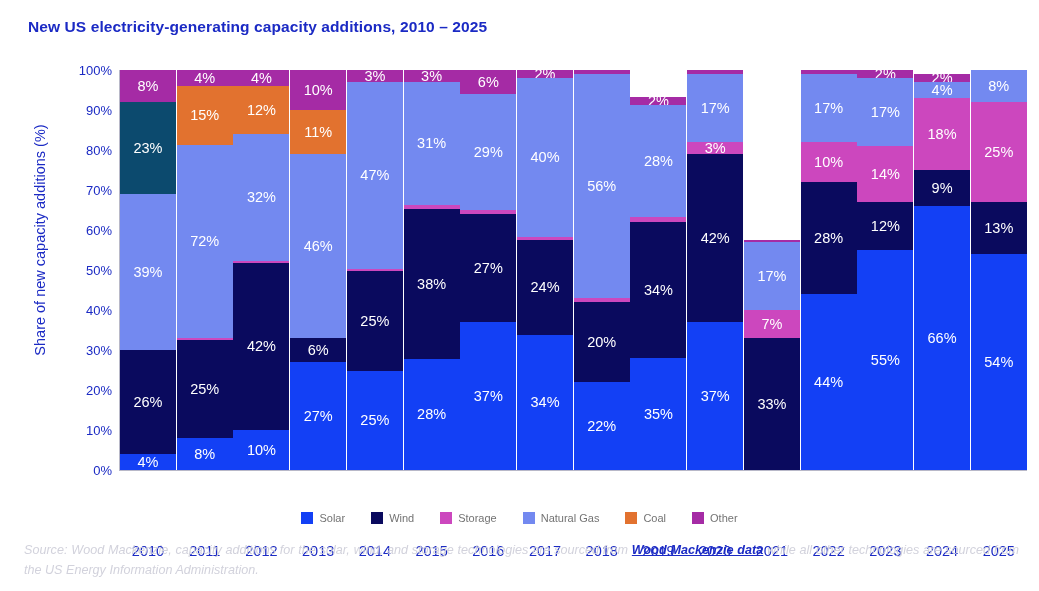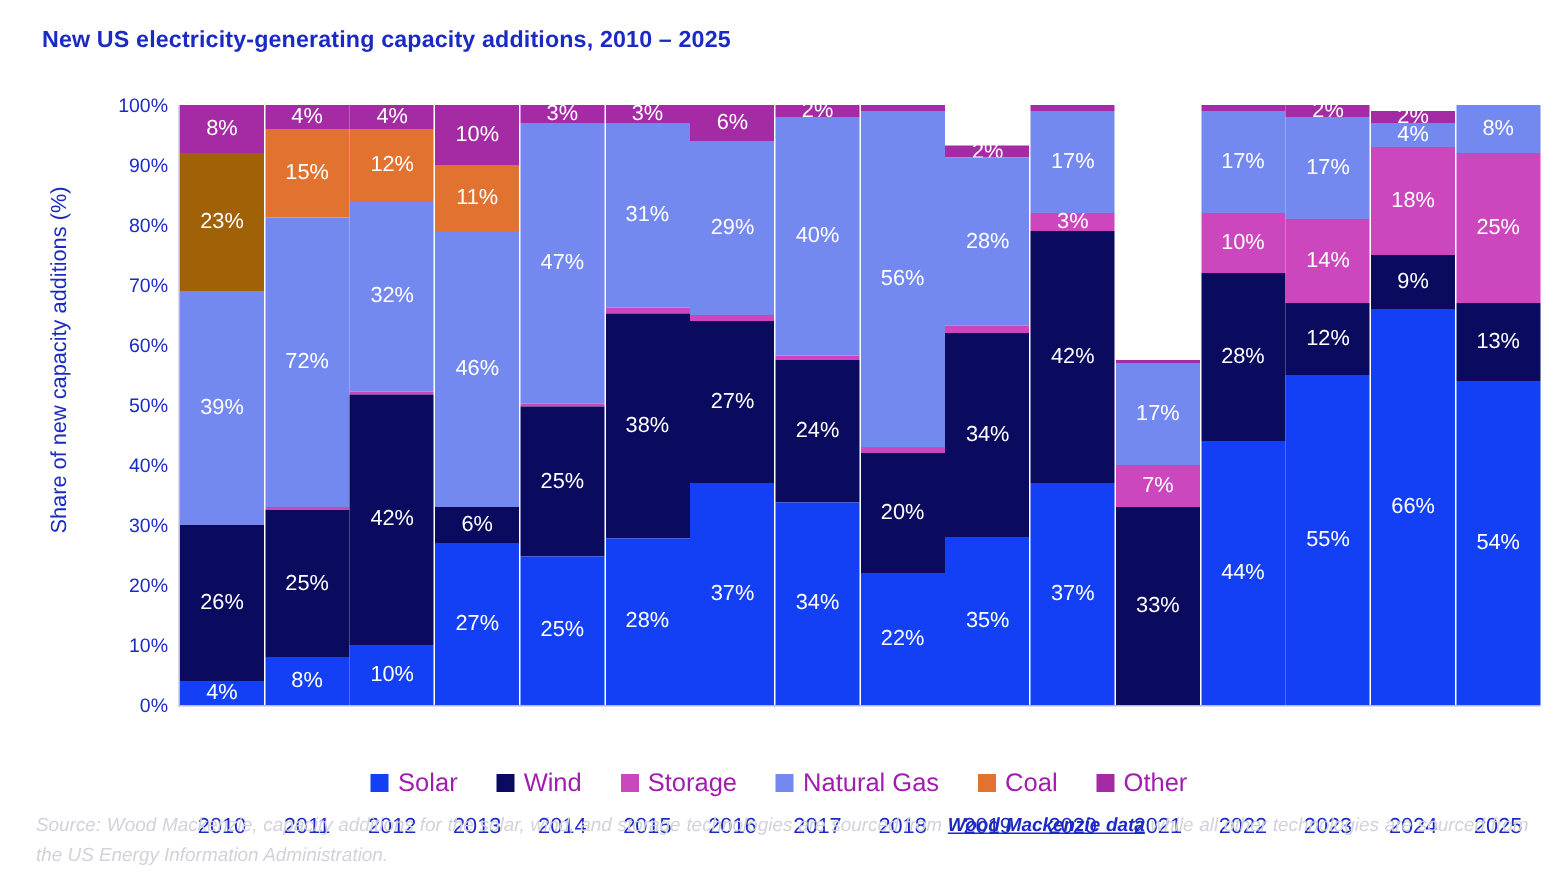--- a/index.html
+++ b/index.html
@@ -120,22 +120,22 @@
   .legend-item{
     display:flex;
     align-items:center;
     gap:6px;
   }
   .legend-swatch{
     width:12px;height:12px;
     display:block;
   }
   .legend-label{
-    font-size:17px;
-    color:#a21caf;
+    font-size:11px;
+    color:#737373;
     white-space:nowrap;
   }
   
   #source-note{
     position:absolute;
     left:24px;top:541px;
     width:995px;
     font-size:12.6px;
     font-style:italic;
     color:#d2d2dc;
@@ -173,21 +173,21 @@
     </div>
 
   <div id="axis-line-y"></div>
   <div id="axis-line-x"></div>
 
   <div id="bars">
       <div class="bar-col">
         <div class="seg" style="background: rgb(165, 43, 165); height: 32px;">
           <span class="seg-label">8%</span>
         </div>
-        <div class="seg" style="background: #a16207; height: 92px;">
+        <div class="seg" style="background: #0c4a6e; height: 92px;">
           <span class="seg-label">23%</span>
         </div>
         <div class="seg" style="background: rgb(115, 137, 240); height: 156px;">
           <span class="seg-label">39%</span>
         </div>
         <div class="seg" style="background: rgb(10, 10, 94); height: 104px;">
           <span class="seg-label">26%</span>
         </div>
         <div class="seg" style="background: rgb(19, 64, 245); height: 16px;">
           <span class="seg-label">4%</span>

